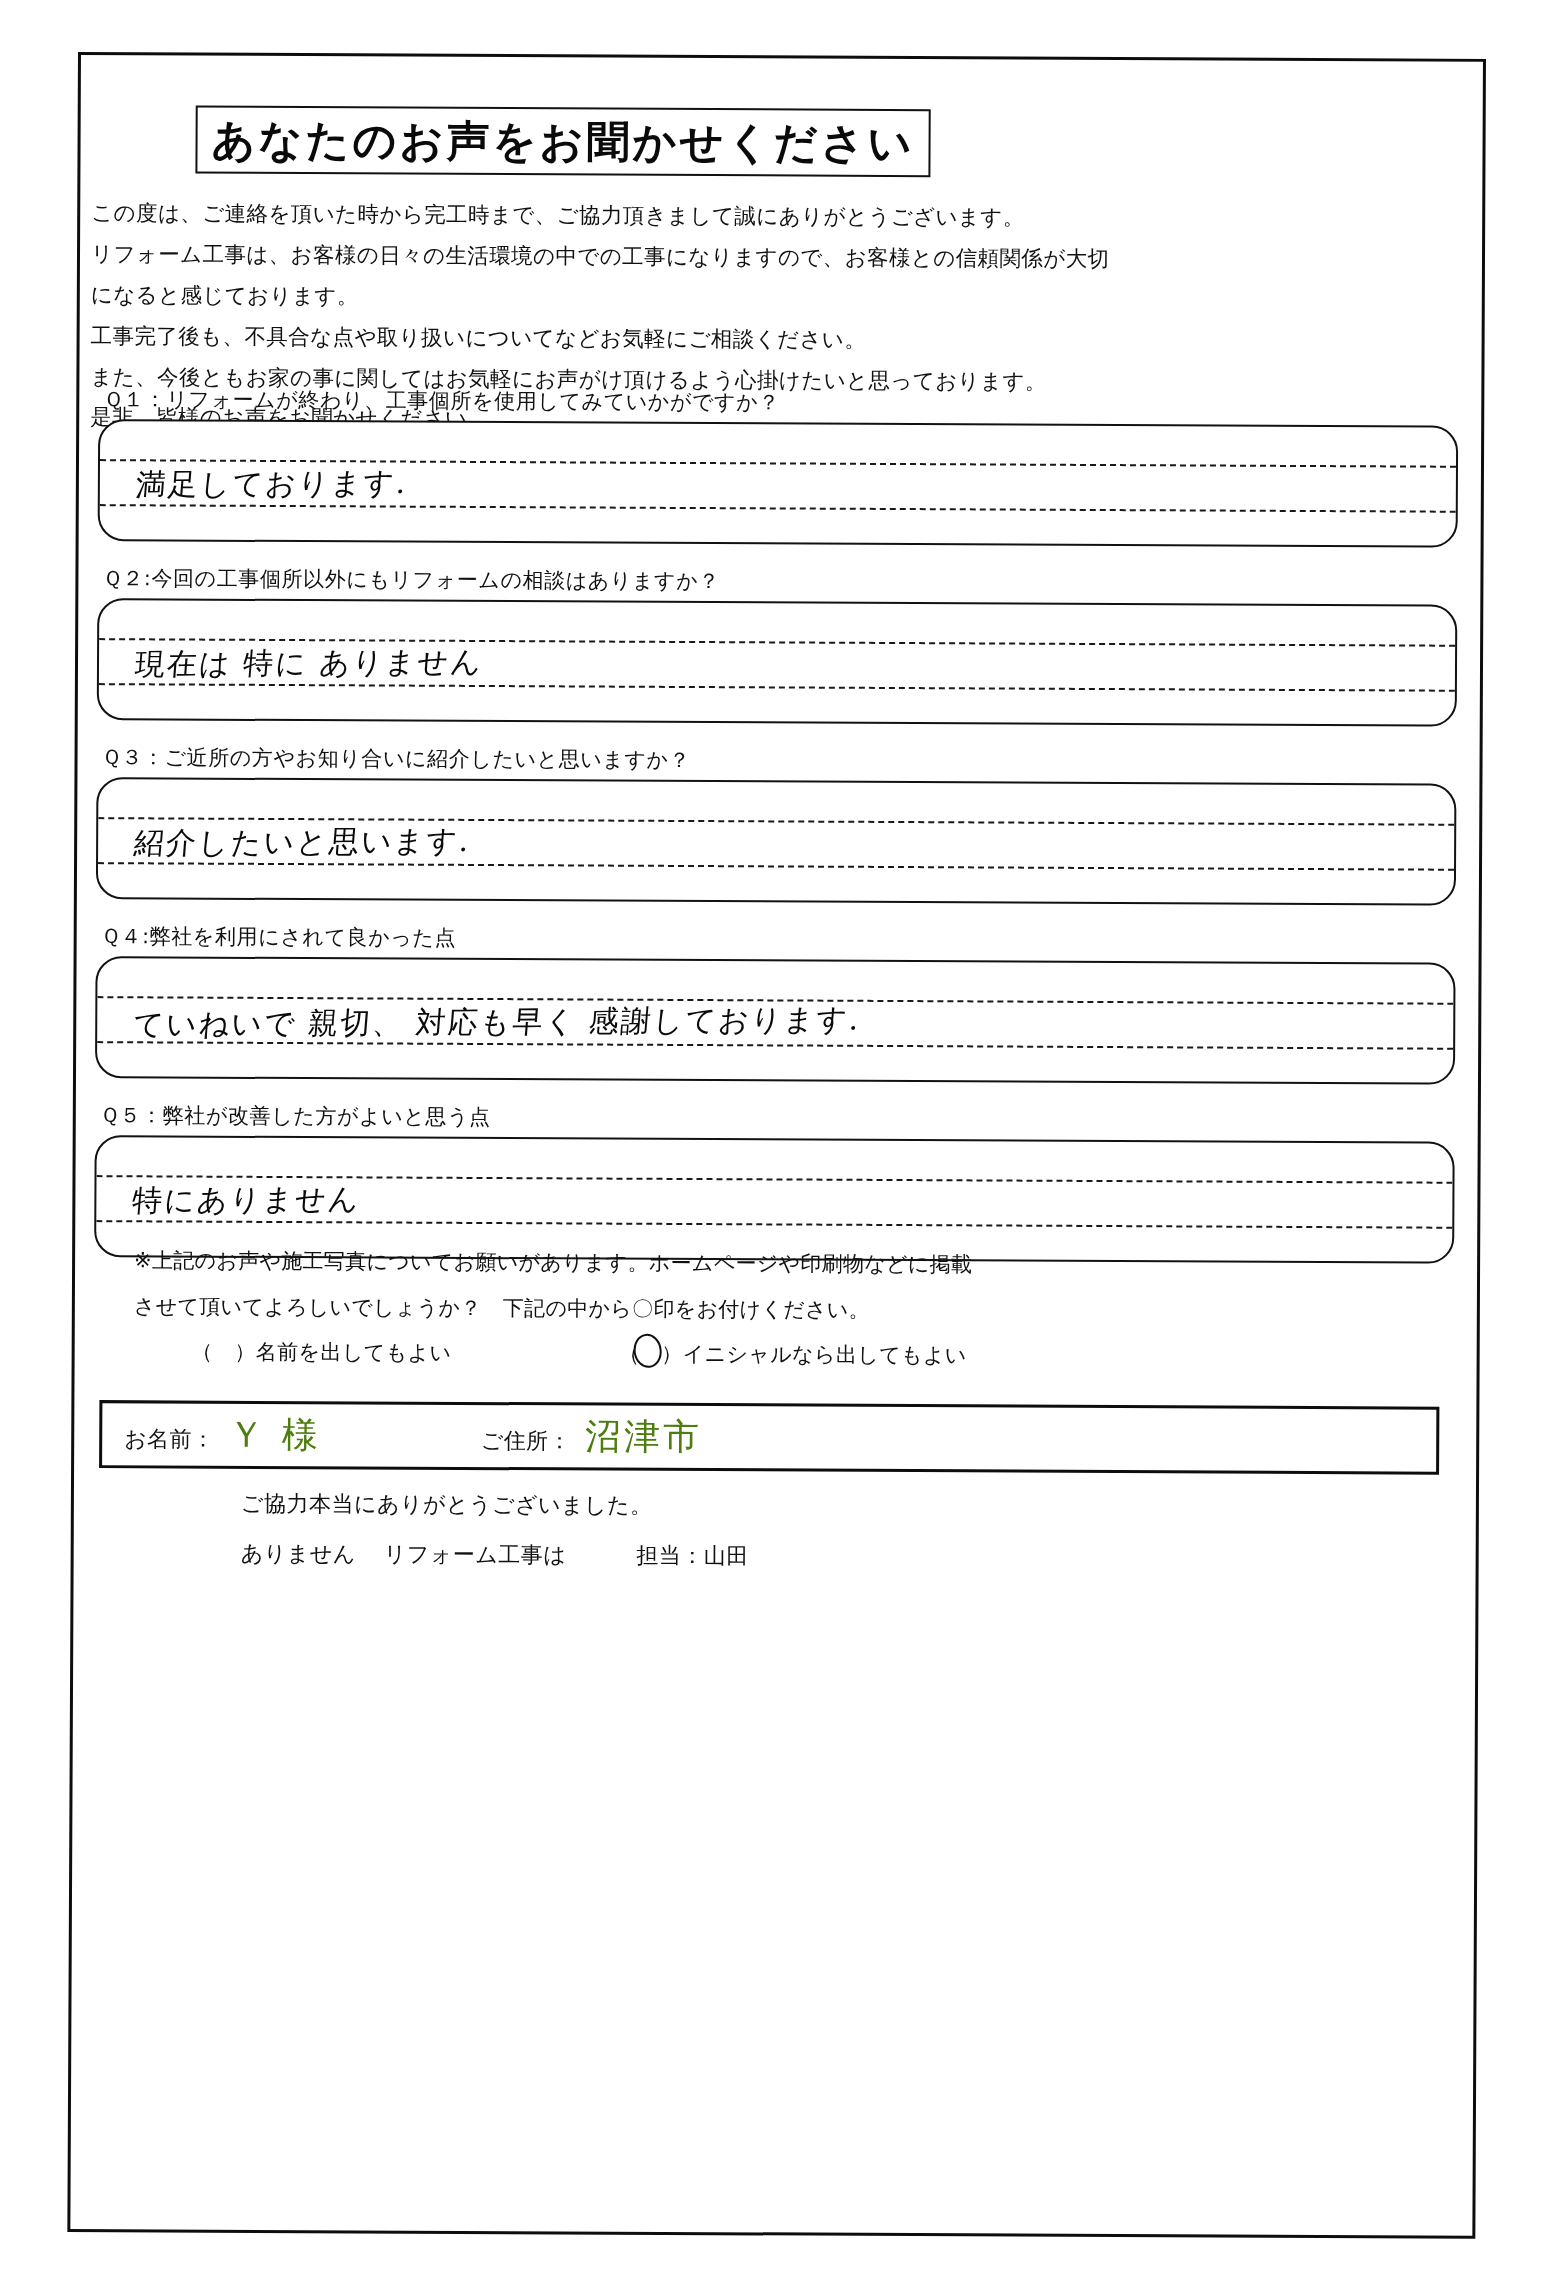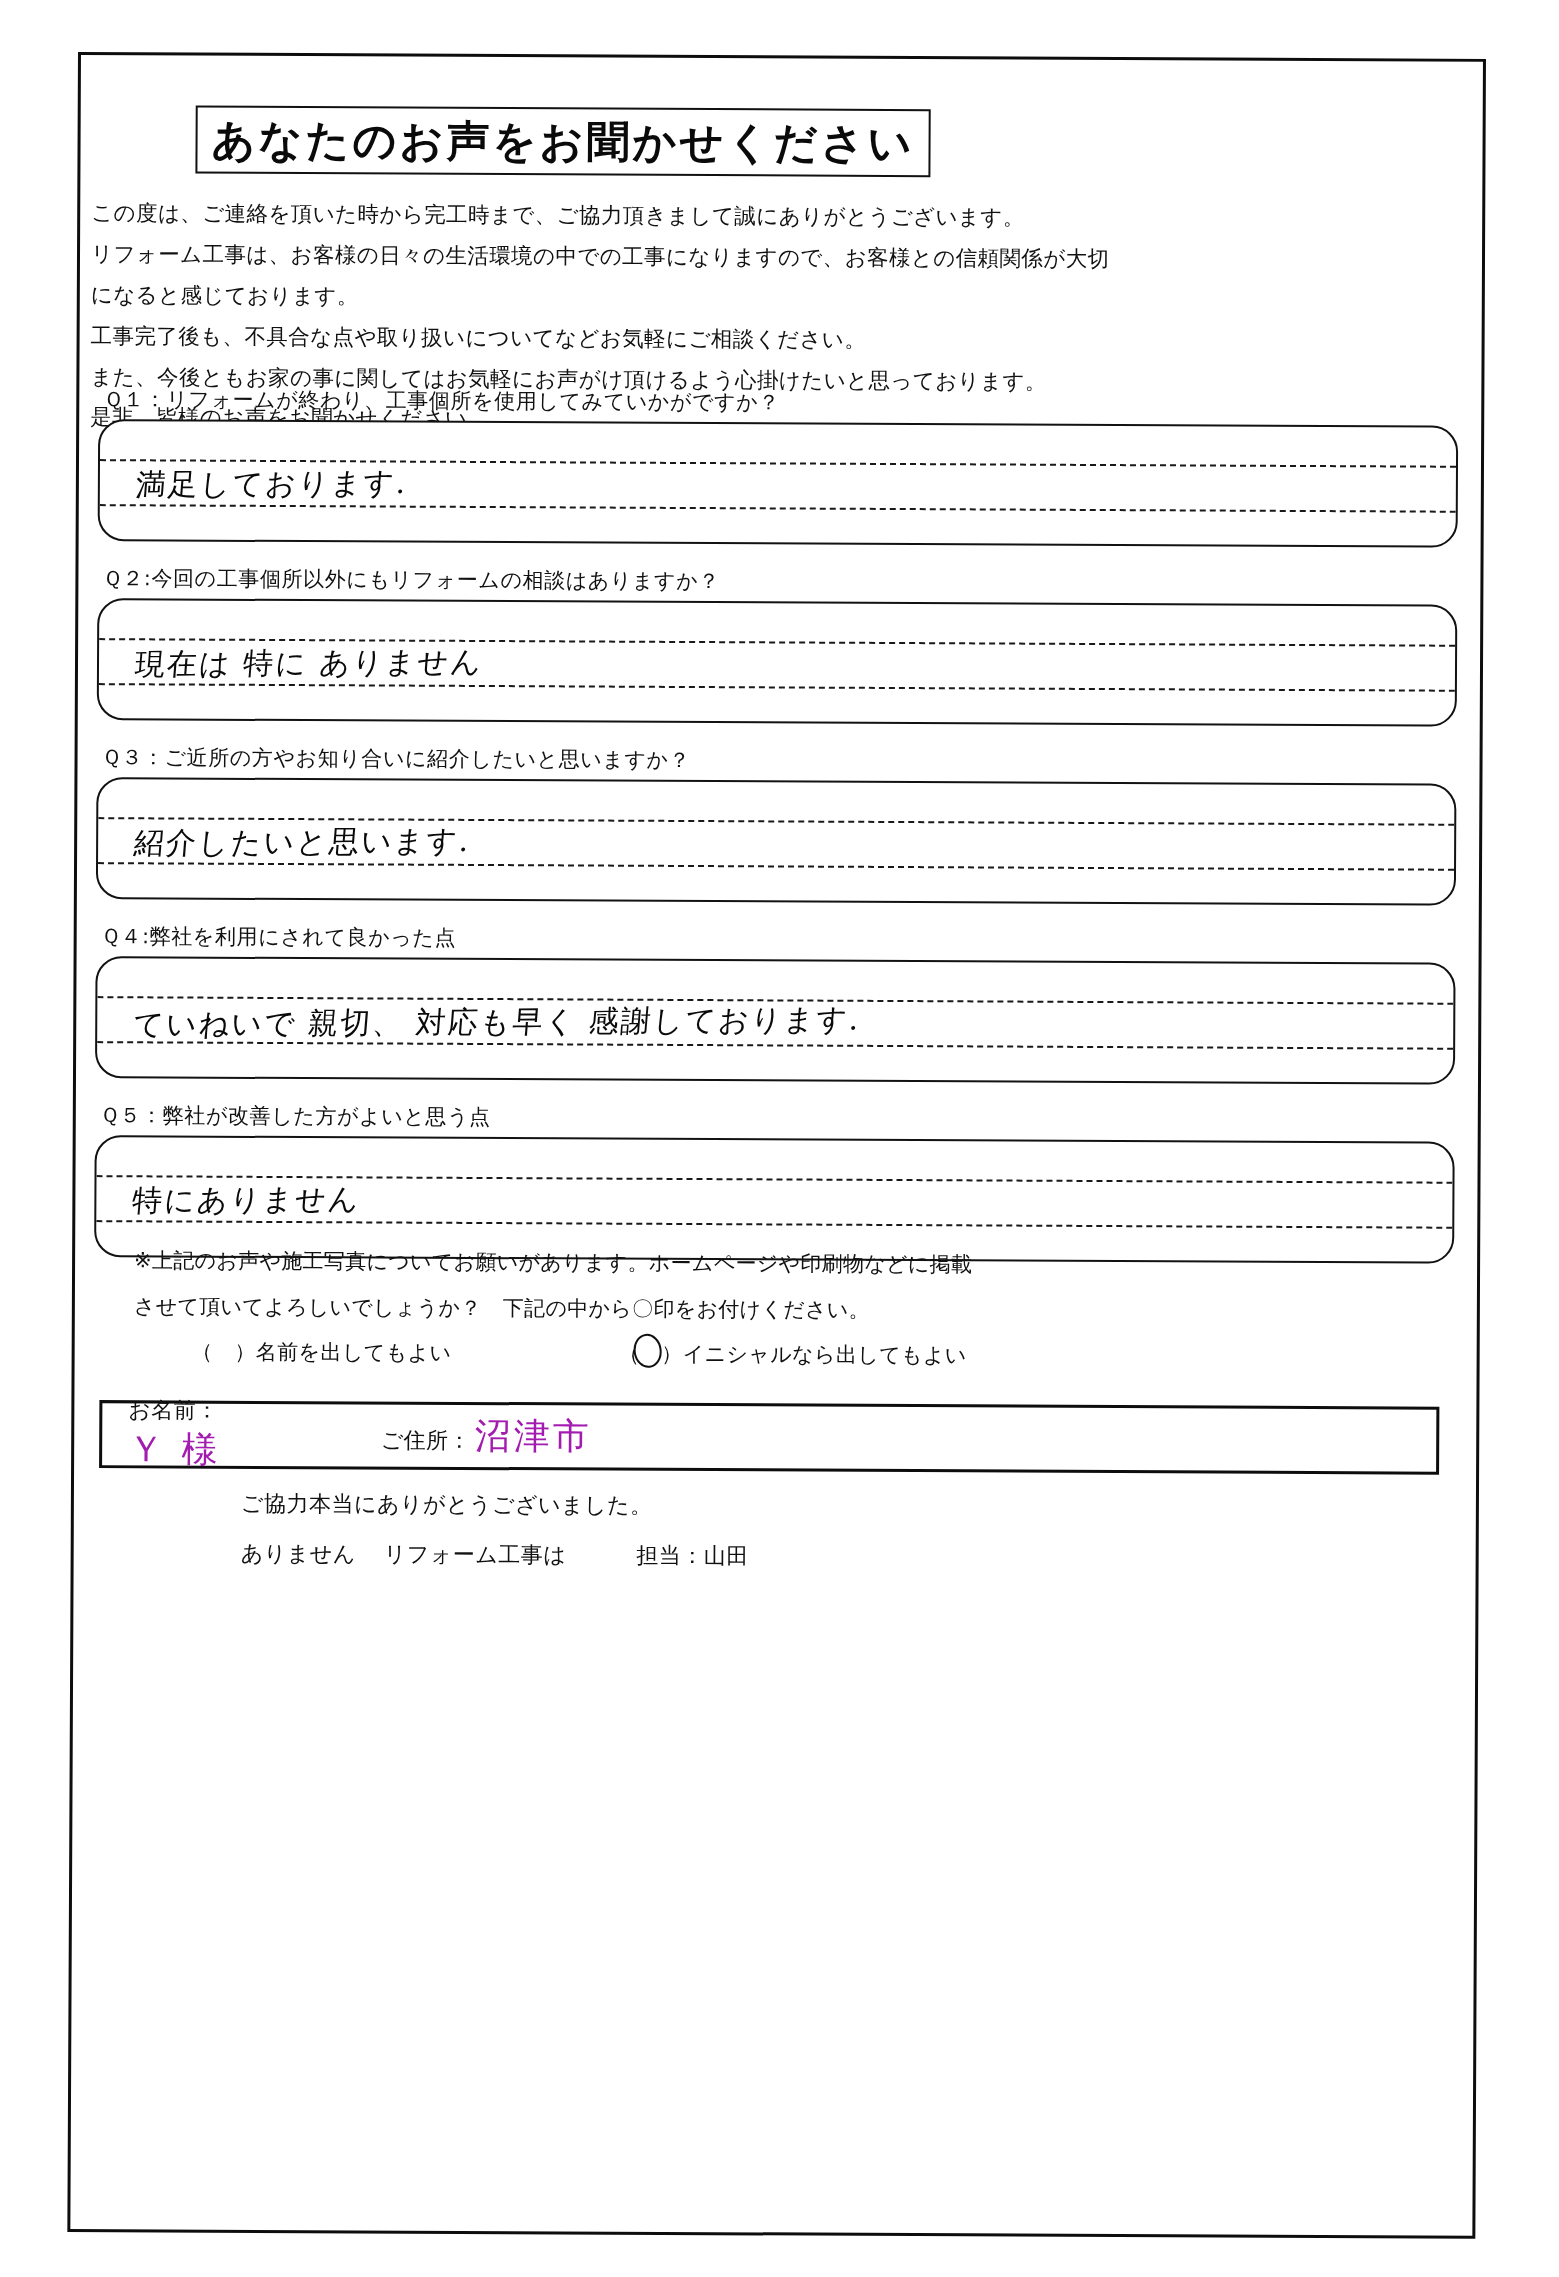--- a/index.html
+++ b/index.html
@@ -178,24 +178,24 @@
   .field-label {
     font-size: 22px;
     letter-spacing: 0.4px;
     white-space: nowrap;
     color: #111;
   }
   .field-value {
     font-size: 36px;
     letter-spacing: 3px;
     white-space: nowrap;
-    margin-left: 4px;
-    color: #a21caf;
-  }
-  .name-group { margin-left: 22px; display: flex; align-items: baseline; flex-direction: column; }
+    margin-left: 14px;
+    color: #4d7c0f;
+  }
+  .name-group { margin-left: 22px; display: flex; align-items: baseline; }
   .addr-group { margin-left: 160px; display: flex; align-items: baseline; }
 
   
   .footer {
     position: absolute;
     left: 170px;
     top: 1436px;
     width: 1150px;
   }
   .footer p {

